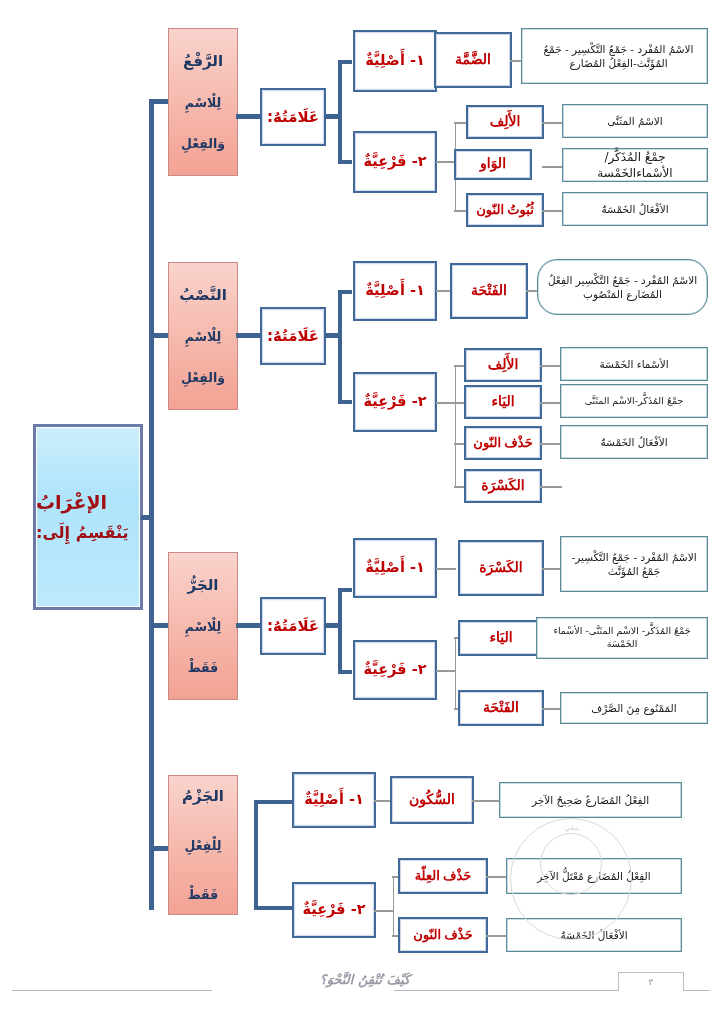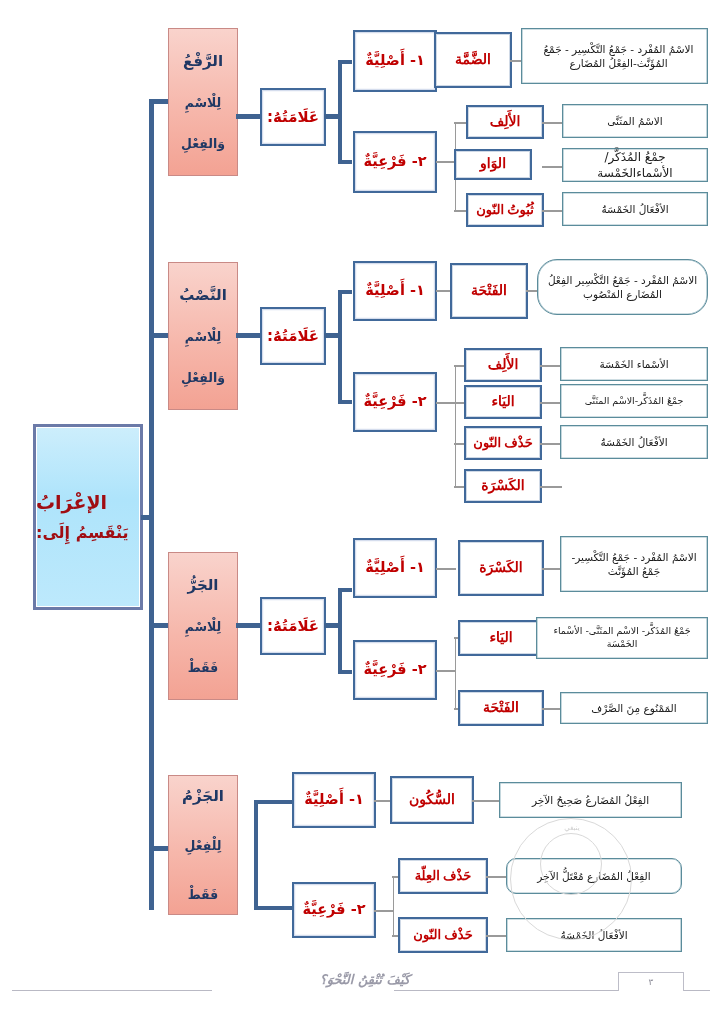--- a/index.html
+++ b/index.html
@@ -339,21 +339,21 @@
   </div>
 
   <div class="ln thin" style="right:326px;top:910px;width:20px;height:1.5px;"></div>
   <div class="ln thin" style="right:326px;top:876px;width:1.5px;height:60px;"></div>
 
   <div class="ln thin" style="right:314px;top:876px;width:14px;height:1.5px;"></div>
   <div class="box sign" style="right:232px;top:858px;width:90px;height:36px;font-size:13px;">
     <span>حَذْف العِلّة</span>
   </div>
   <div class="ln thin" style="right:212px;top:876px;width:22px;height:1.5px;"></div>
-  <div class="box leaf" style="right:38px;top:858px;width:176px;height:36px;border-radius:10px;">
+  <div class="box leaf" style="right:38px;top:858px;width:176px;height:36px;">
     <span>الفِعْلُ المُضَارع مُعْتَلُّ الآخِر</span>
   </div>
 
   <div class="ln thin" style="right:314px;top:935px;width:14px;height:1.5px;"></div>
   <div class="box sign" style="right:232px;top:917px;width:90px;height:36px;font-size:13px;">
     <span>حَذْف النّون</span>
   </div>
   <div class="ln thin" style="right:212px;top:935px;width:22px;height:1.5px;"></div>
   <div class="box leaf" style="right:38px;top:918px;width:176px;height:34px;">
     <span>الأفْعَالُ الخَمْسَةُ</span>

